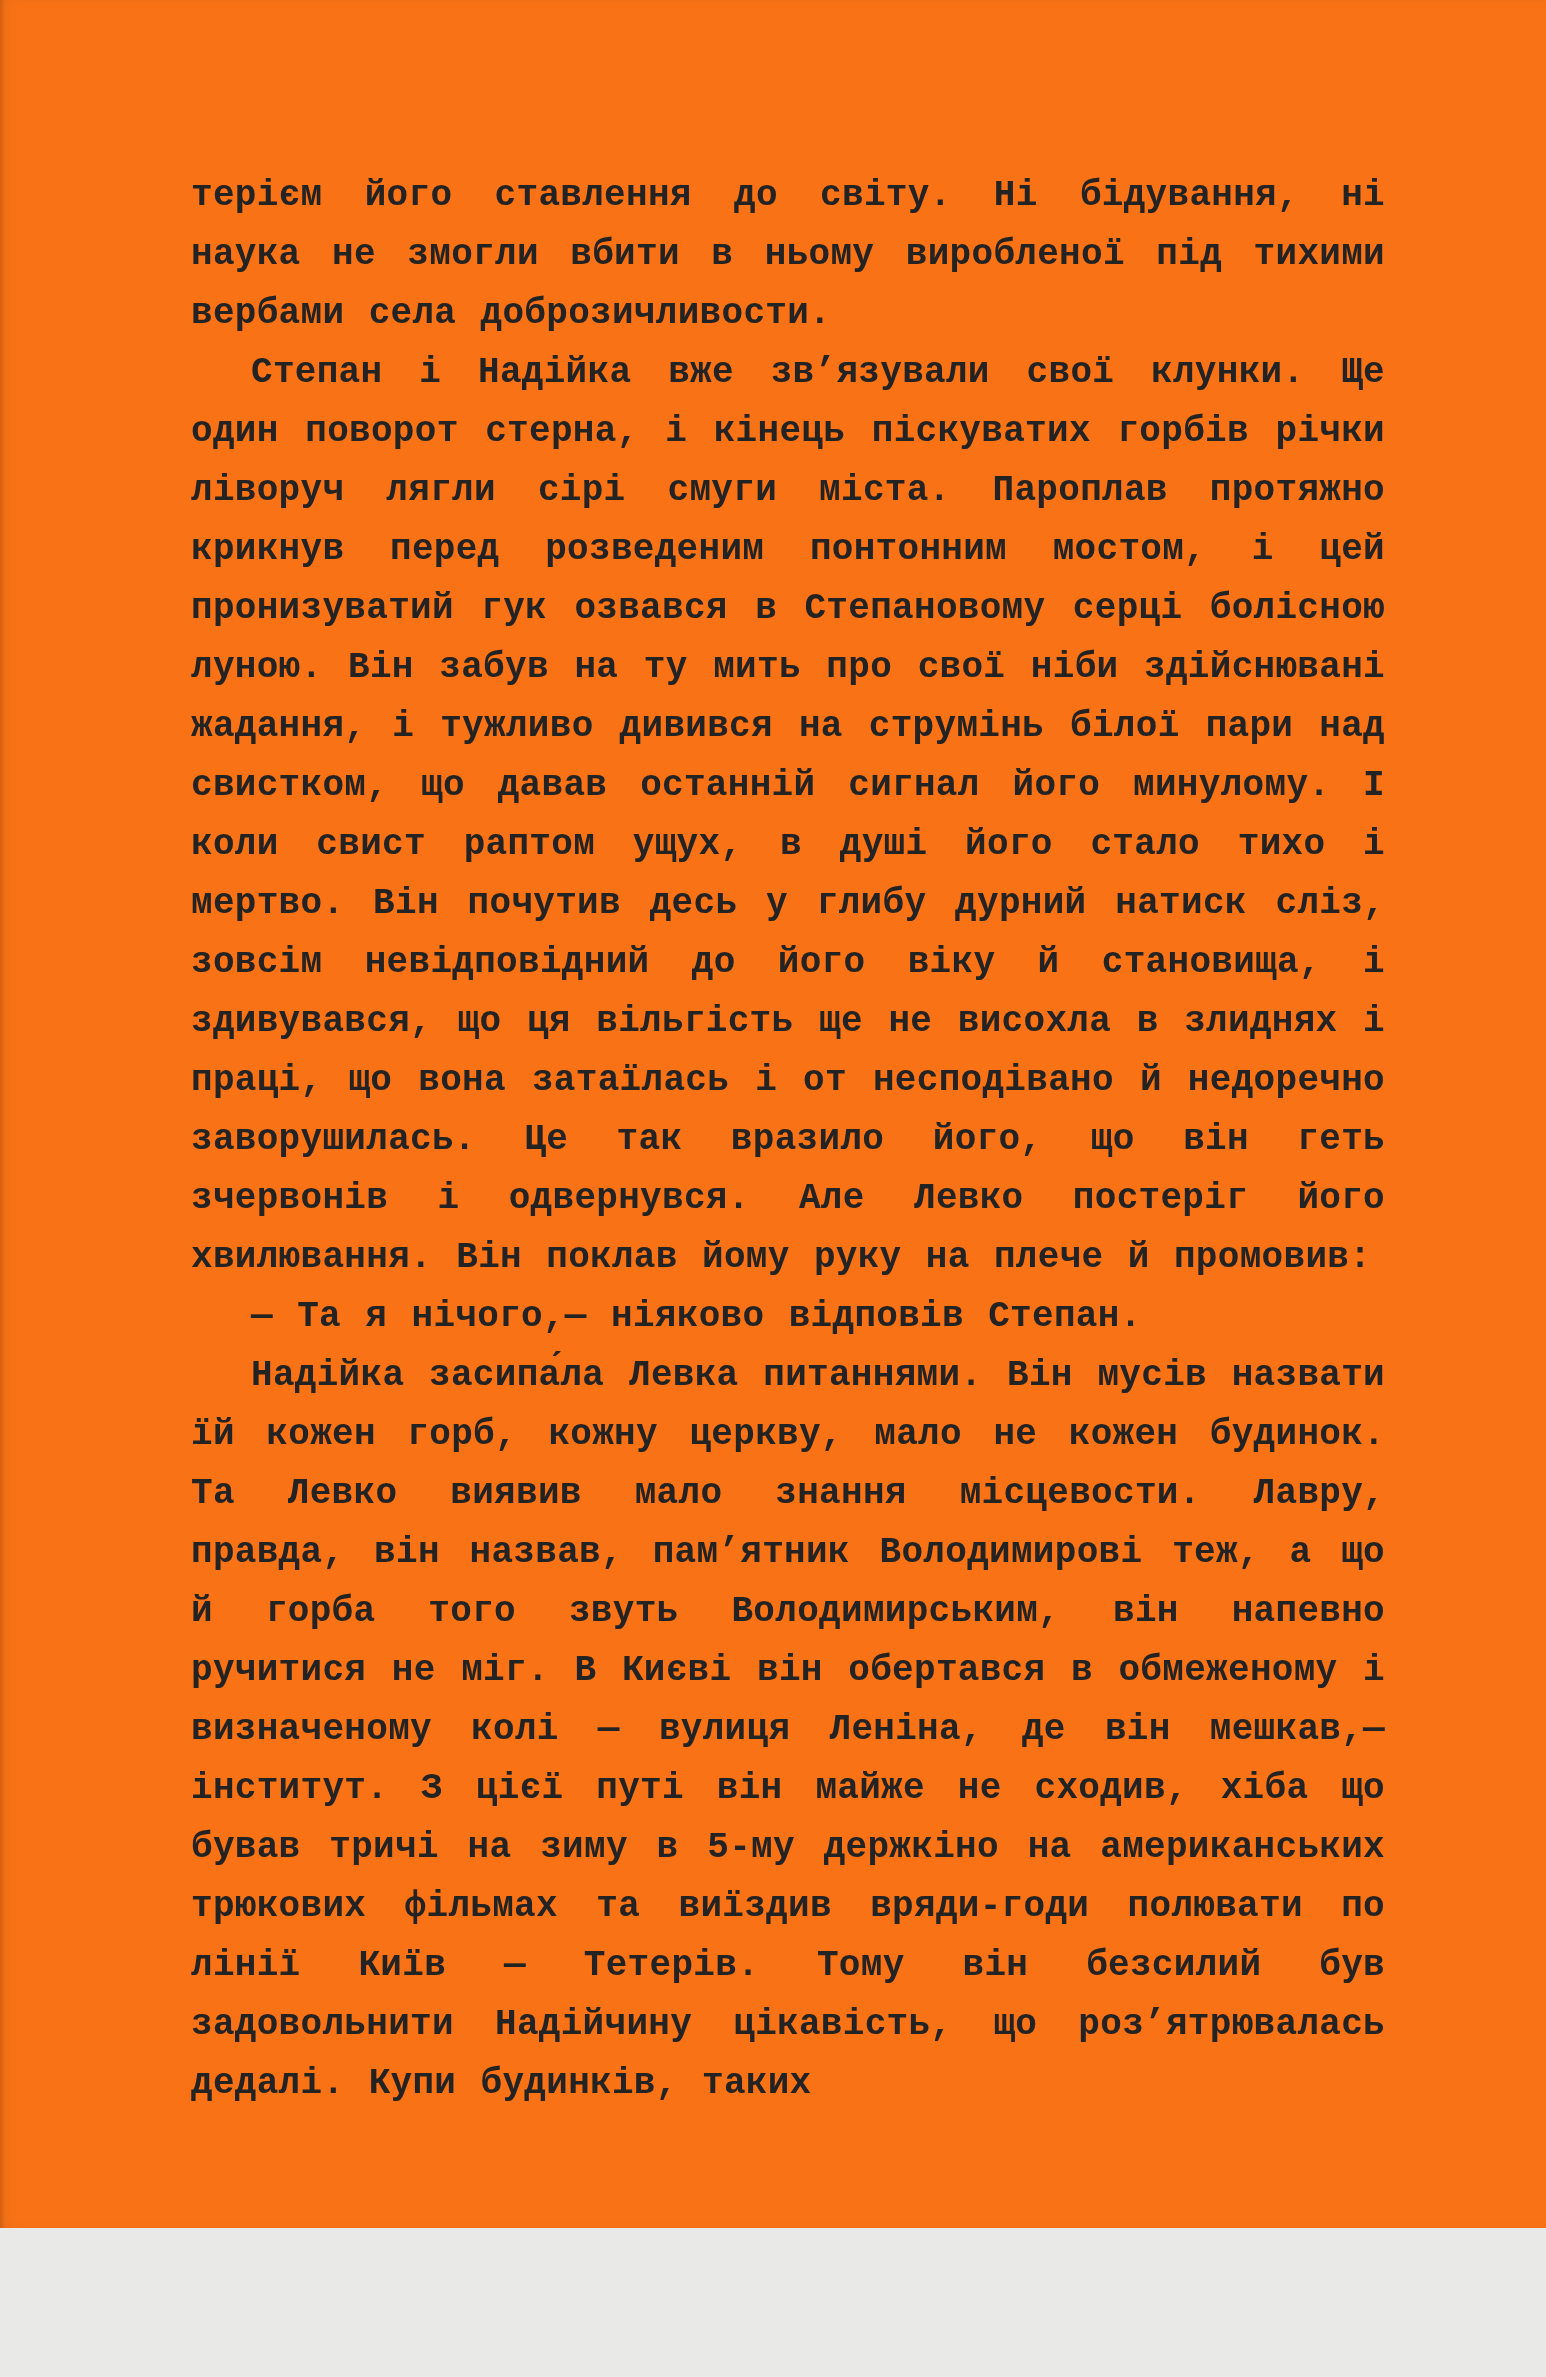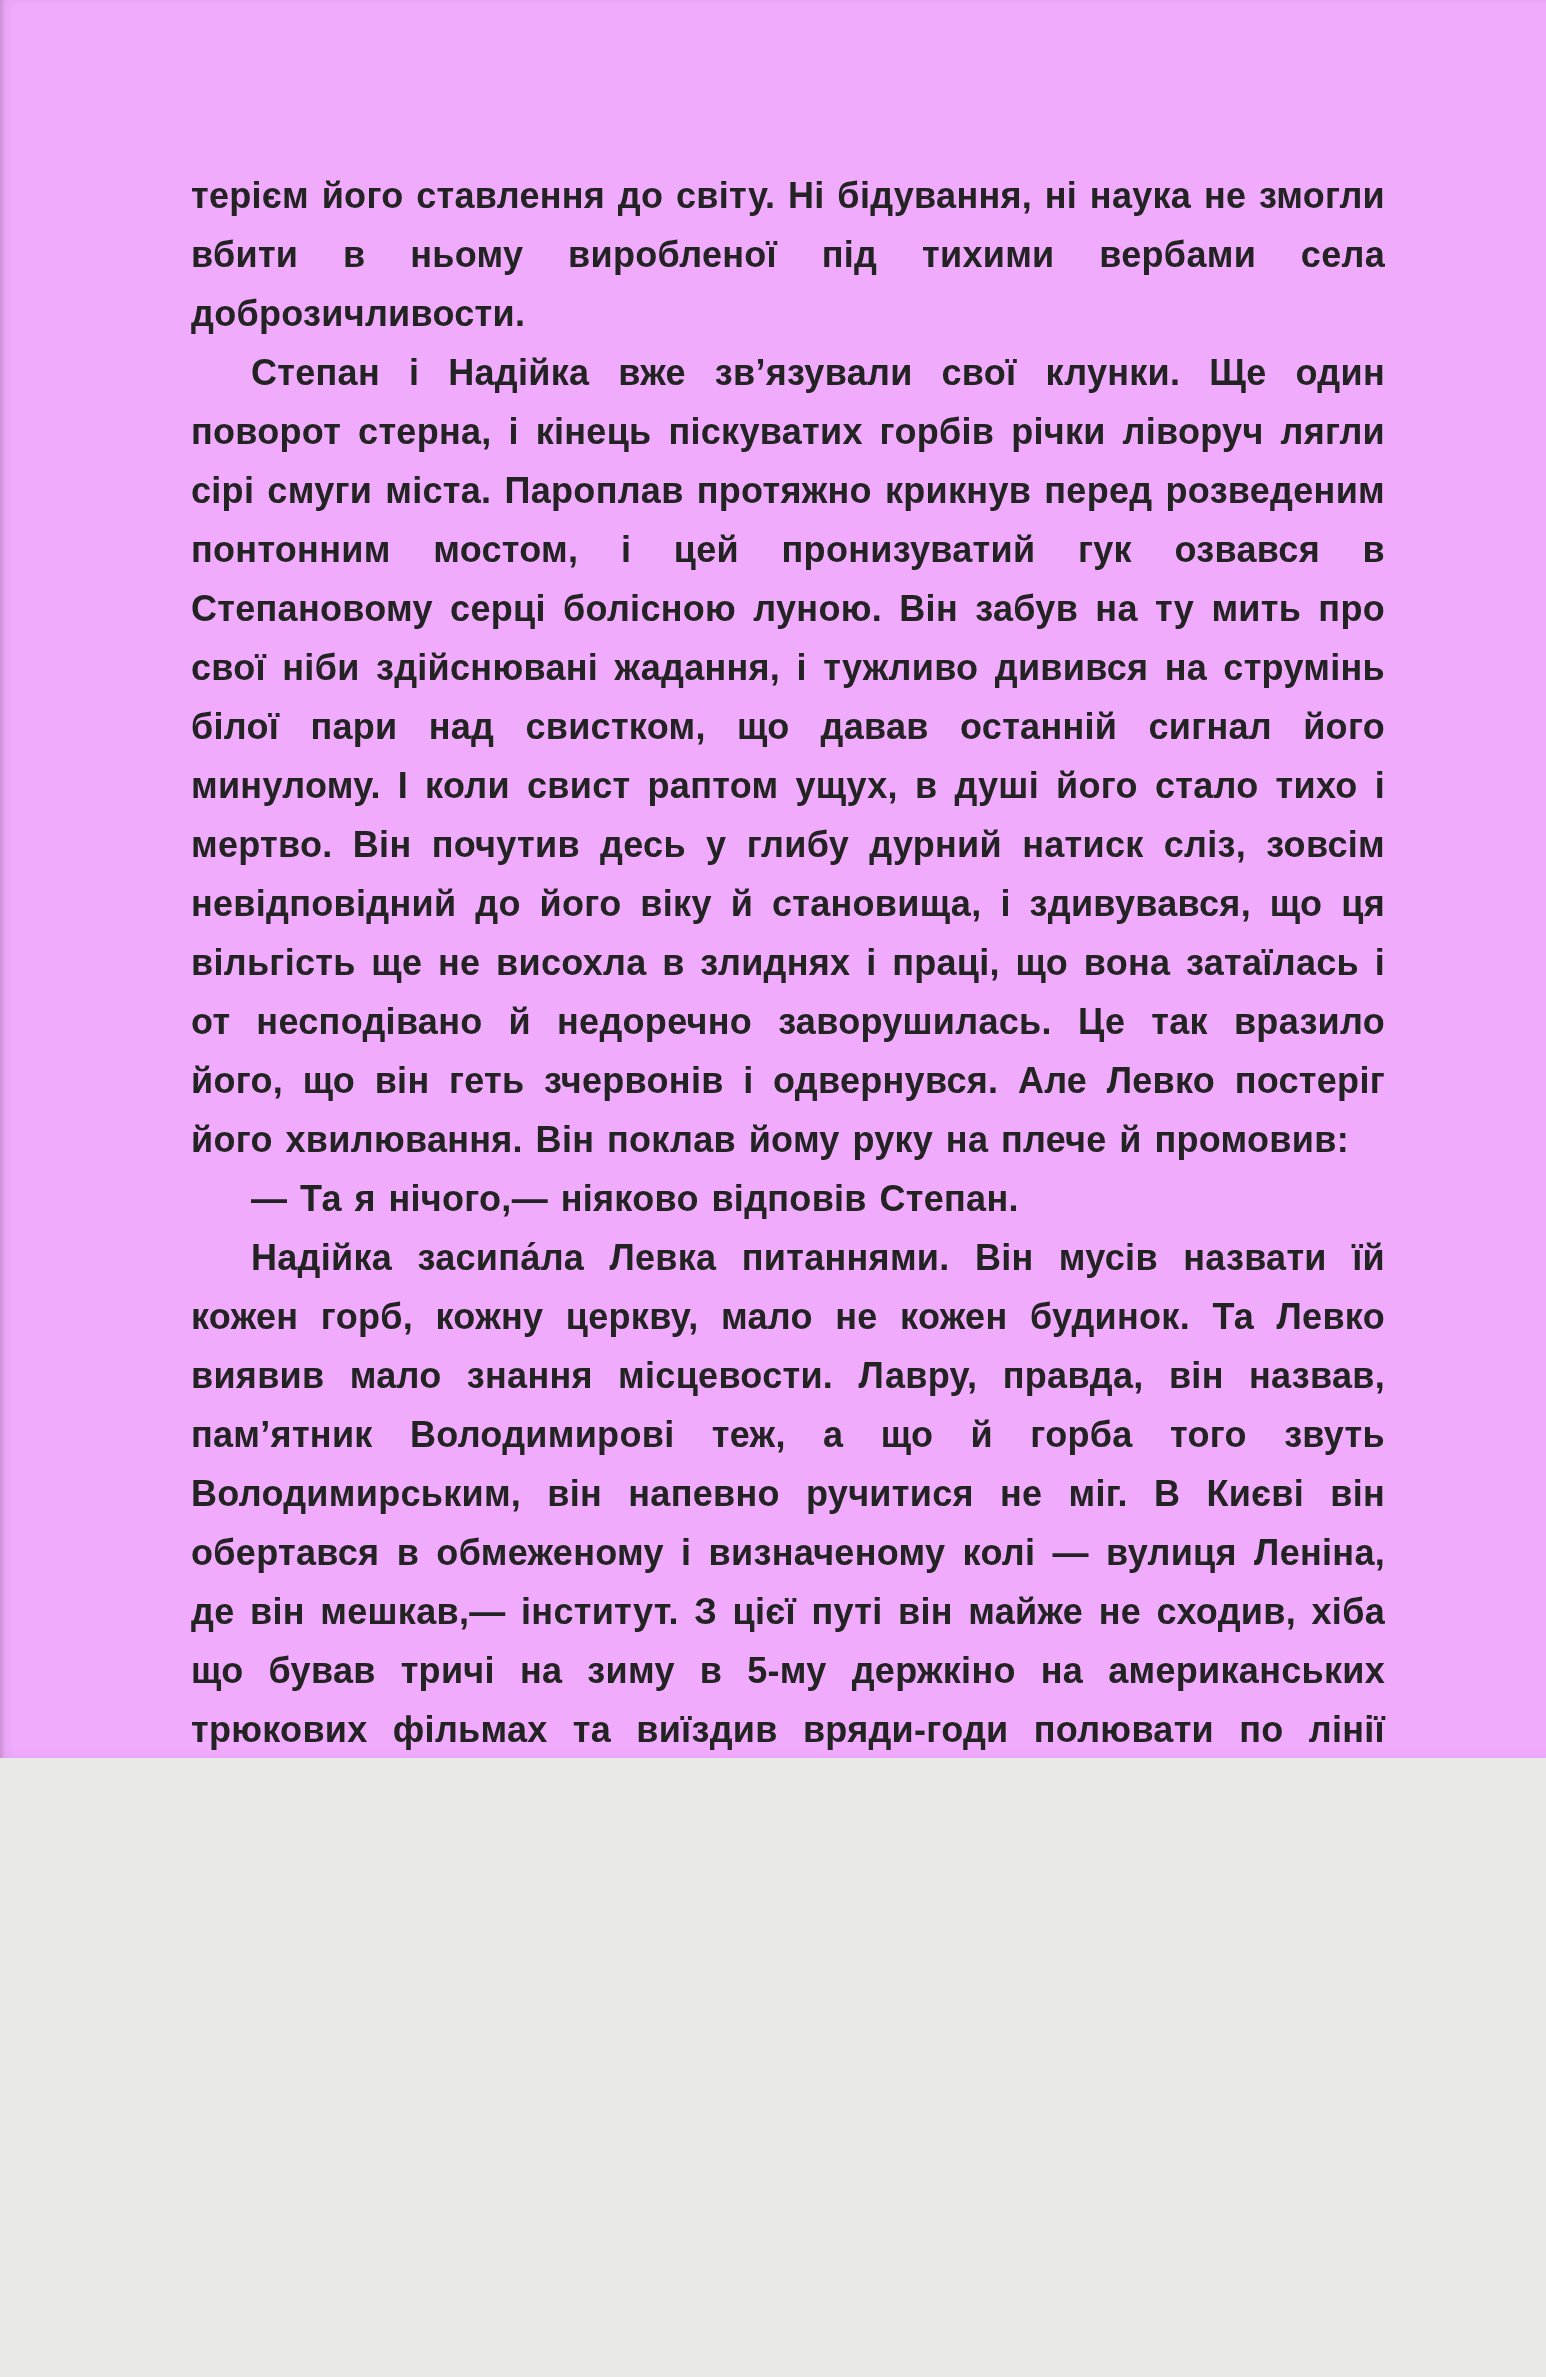--- a/index.html
+++ b/index.html
@@ -3,26 +3,26 @@
 <meta charset="utf-8">
 <style>
   html, body {
     margin: 0;
     padding: 0;
     background: #e9e9e7;
   }
   .scan-page {
     position: relative;
     width: 1547px;
-    height: 1758px;
+    height: 2228px;
     margin: 0 auto;
-    background: #f0abfc;
+    background: #f97316;
     box-shadow: inset 8px 0 19.3px -11.3px rgba(0,0,0,0.18);
     overflow: hidden;
-    font-family: Liberation Sans, sans-serif;
+    font-family: Liberation Mono, monospace;
   }
   .scan-edge {
     position: absolute;
     left: 0;
     top: 0;
     width: 4.8px;
     height: 100%;
     background: linear-gradient(to right, rgba(0,0,0,0.10), rgba(0,0,0,0));
   }
   .text-block {

